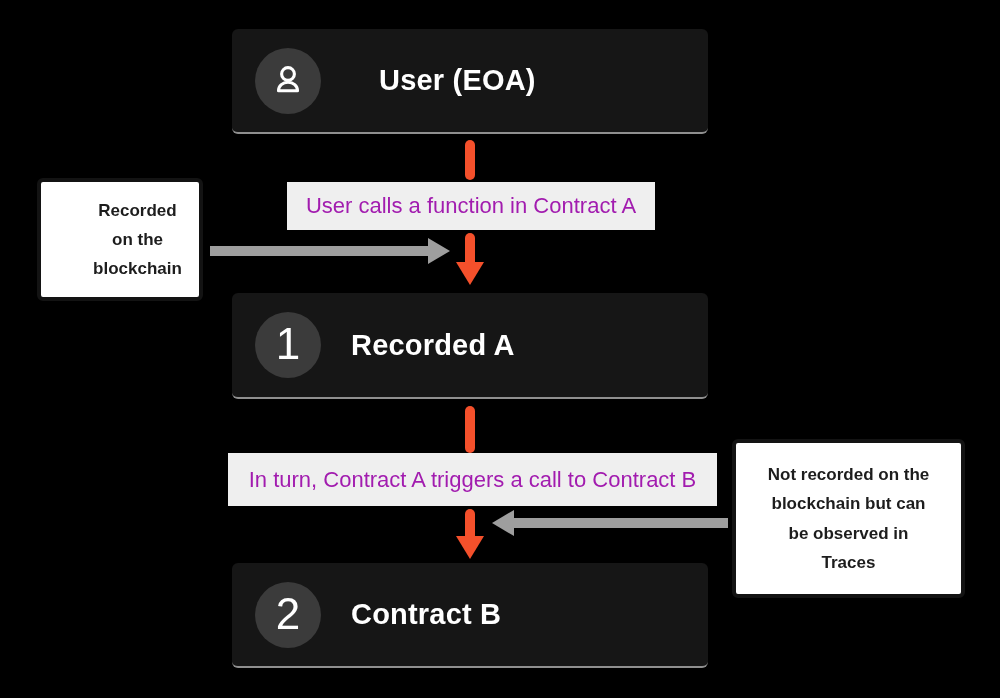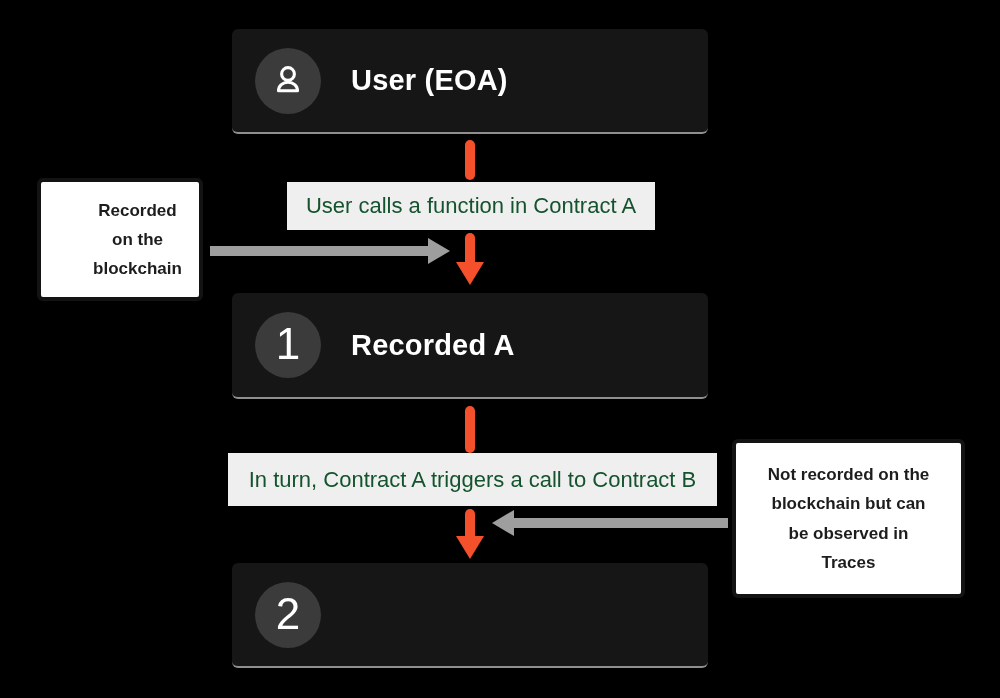--- a/index.html
+++ b/index.html
@@ -23,21 +23,21 @@
     width: 476px;
     height: 105px;
     background: #161616;
     border-bottom: 2px solid #8f8f8f;
     border-radius: 6px;
     display: flex;
     align-items: center;
     padding-left: 23px;
     box-sizing: border-box;
   }
-  .node-user { top: 29px; }
+  .node-user { top: 29px; gap: 28px; }
   .node-a    { top: 293px; height: 106px; }
   .node-b    { top: 563px; }
 
   .badge {
     width: 66px;
     height: 66px;
     border-radius: 50%;
     background: #3b3b3b;
     display: flex;
     align-items: center;
@@ -80,21 +80,21 @@
     border-right: 14px solid transparent;
     border-top: 23px solid #f4502b;
   }
   .ohead-1 { top: 262px; }
   .ohead-2 { top: 536px; }
 
   
   .edge-label {
     position: absolute;
     background: #efefef;
-    color: #14532d;
+    color: #a21caf;
     font-size: 22px;
     display: flex;
     align-items: center;
     justify-content: center;
     text-align: center;
   }
   .edge-label-1 { left: 287px; top: 182px; width: 368px; height: 48px; }
   .edge-label-2 { left: 228px; top: 453px; width: 489px; height: 53px; text-align: center; }
 
   
@@ -179,15 +179,16 @@
 blockchain but can
 be observed in
 Traces</div>
   <div class="gbar gbar-right"></div>
   <div class="ghead ghead-left-dir"></div>
 
   <div class="node node-b">
     <div class="badge">
       <span class="badge-num">2</span>
     </div>
+    <div class="node-title">Contract B</div>
   </div>
 
 </div>
 
 </body></html>

